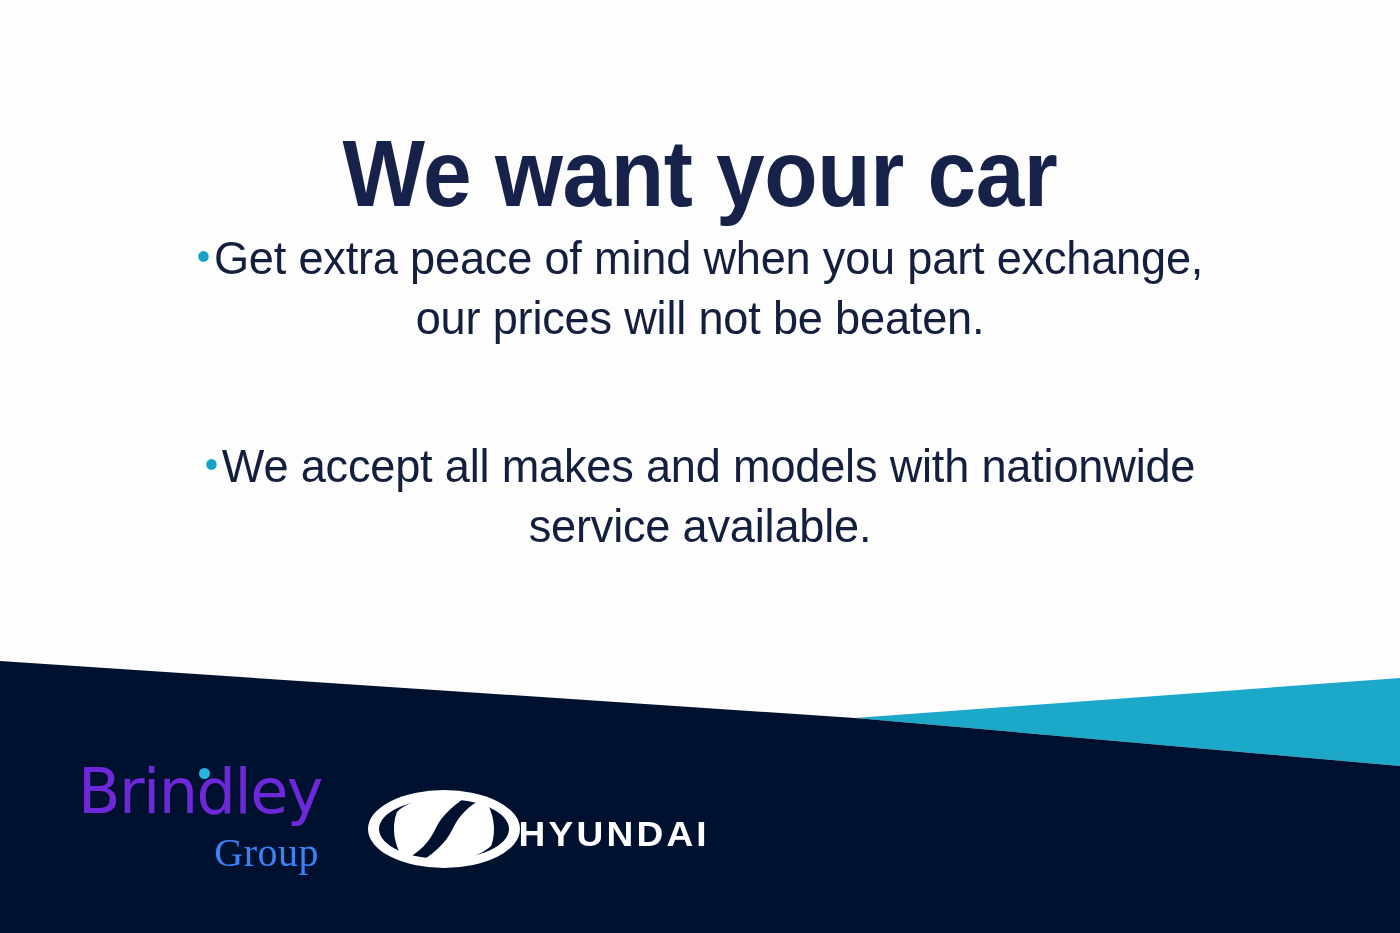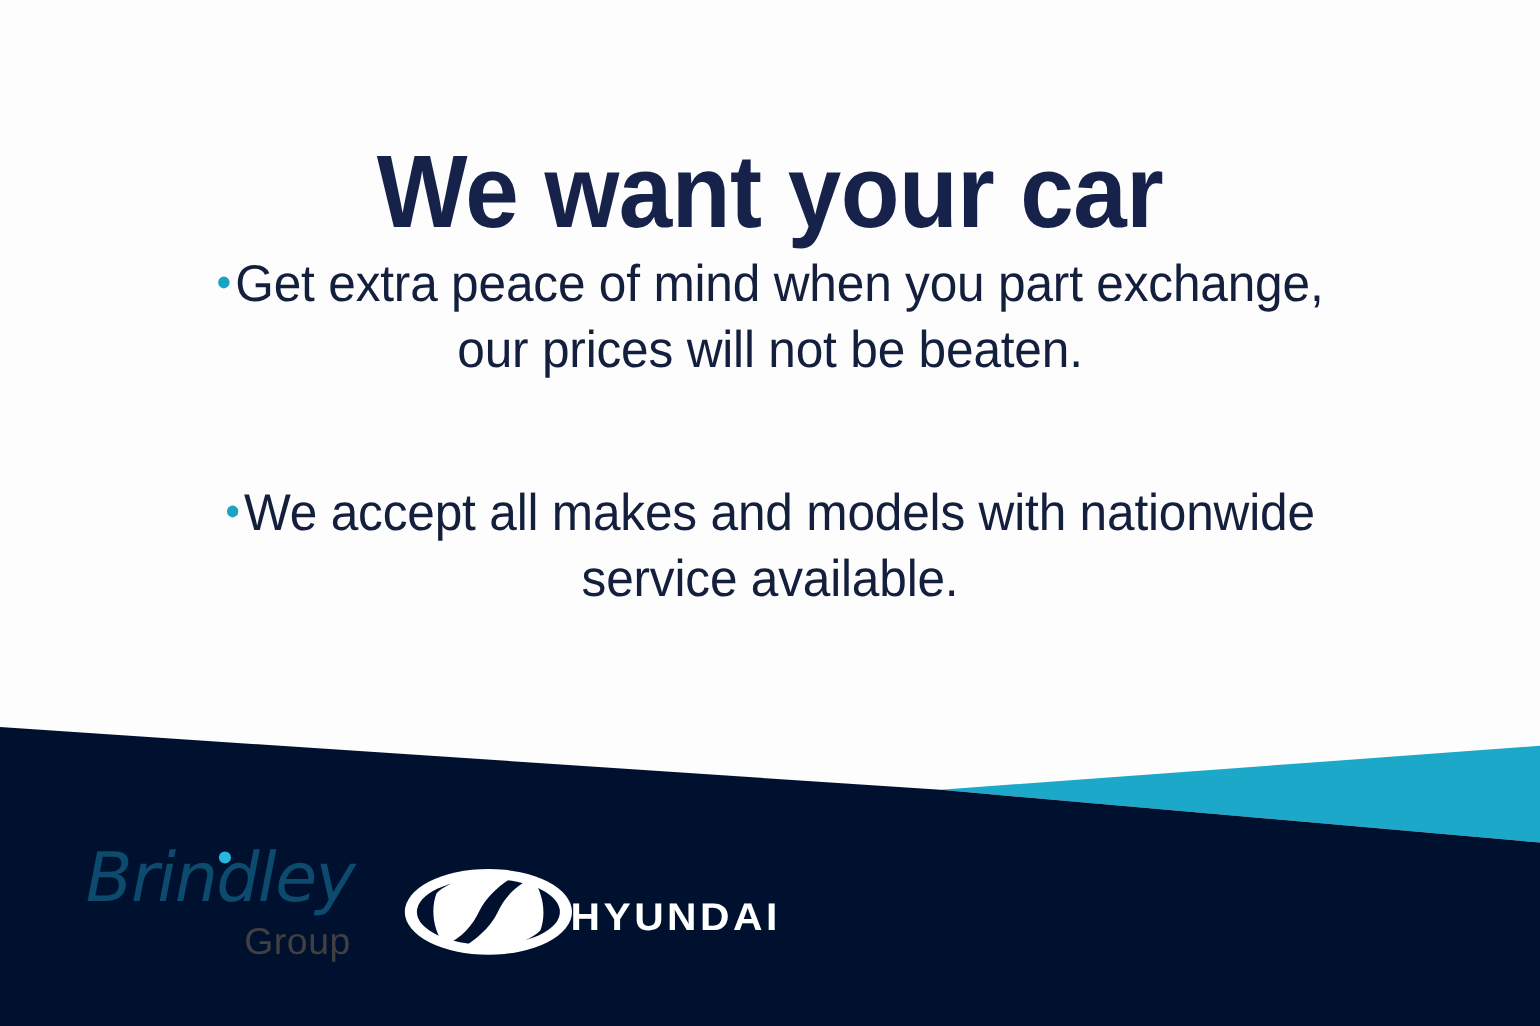--- a/index.html
+++ b/index.html
@@ -94,46 +94,45 @@
   
   .brindley {
     position: relative;
     display: flex;
     flex-direction: column;
     align-items: flex-end;
     line-height: 1;
   }
   .brindley-word {
     position: relative;
-    color: #0c4a6e;
+    color: #6d28d9;
     font-size: 62px;
     font-weight: 400;
     letter-spacing: -1.5px;
     line-height: 1;
     font-family: "DejaVu Sans", sans-serif;
-    font-style: italic;
   }
   .brindley-dot {
     position: absolute;
     width: 11px;
     height: 11px;
     border-radius: 50%;
     background: #27b6e0;
     left: 121px;
     top: 7px;
   }
   .brindley-group {
-    color: #404040;
-    font-size: 34px;
+    color: #3b82f6;
+    font-size: 40px;
     font-weight: 300;
     letter-spacing: 0.5px;
     line-height: 1;
     margin-top: 10px;
     margin-right: 3px;
-    font-family: Liberation Sans, sans-serif;
+    font-family: Liberation Serif, serif;
   }
 
   
   .hyundai {
     display: flex;
     flex-direction: row;
     align-items: center;
     padding-bottom: 2px;
   }
   .hyundai-emblem {

